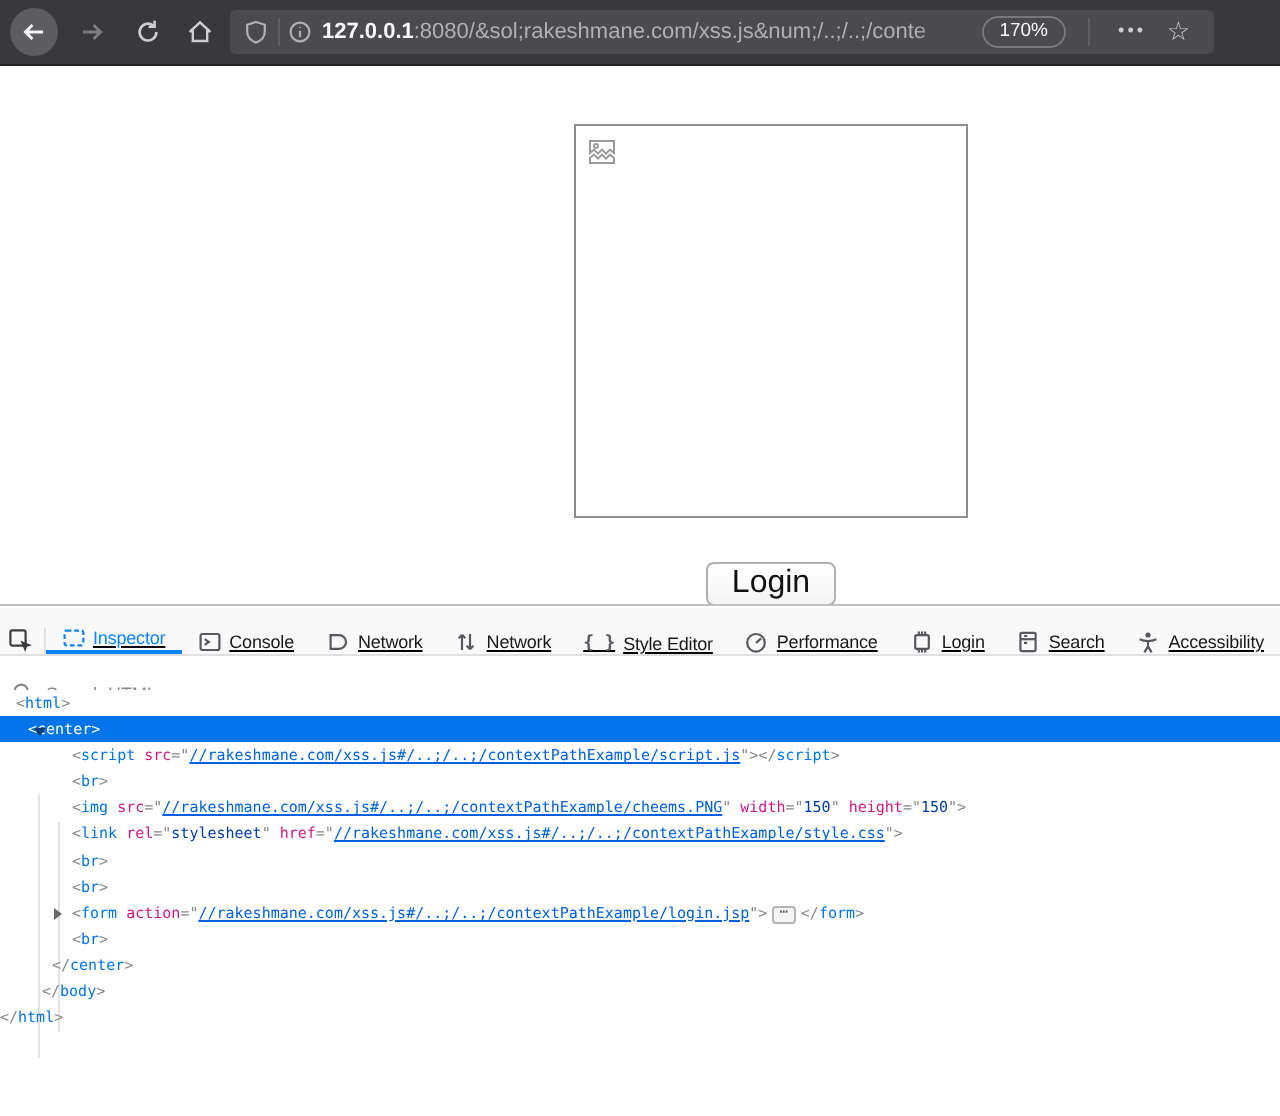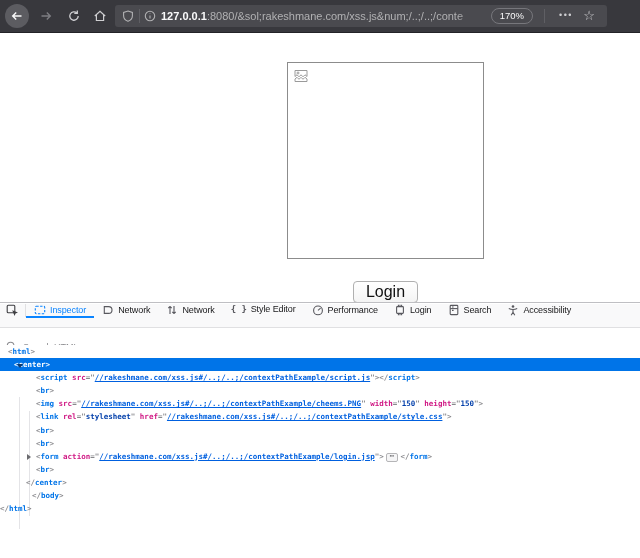--- a/index.html
+++ b/index.html
@@ -36,38 +36,38 @@
               border:1px solid #8c8c8c;}
   .broken-glyph{position:absolute;left:5px;top:5px;}
   .login-btn{position:absolute;left:353px;top:248px;width:63px;height:20px;
              border:1px solid #b0b0b0;border-radius:4px;background:linear-gradient(#ffffff,#f4f4f4);
              font-size:16px;color:#111;display:flex;align-items:center;justify-content:center;}
 
   
   .devtools{position:absolute;top:302px;left:0;width:640px;height:256px;background:#fff;
             border-top:1px solid #bfbfc3;}
   .dt-tabs{position:absolute;top:1px;left:0;width:640px;height:23px;background:#f9f9fa;
-           border-bottom:1px solid #e0e0e2;display:flex;align-items:flex-start;overflow:hidden;}
+           border-bottom:1px solid #e0e0e2;display:flex;align-items:flex-end;overflow:hidden;text-decoration:underline;}
   .picker{width:25px;display:flex;align-items:center;justify-content:center;
           border-right:1px solid #e0e0e2;color:#3e3e42;}
   .tab{display:flex;align-items:center;gap:4px;padding:0 8px;font-size:9px;letter-spacing:-0.1px;
        color:#18181a;white-space:nowrap;box-sizing:border-box;}
   .tab .ticon{display:flex;align-items:center;color:#58585e;}
   .tab .brace{font-family:"DejaVu Sans Mono",monospace;font-size:9px;font-weight:bold;color:#58585e;}
   .tab.active{color:#0a84ff;border-bottom:2px solid #0a84ff;}
   .tab.active .ticon{color:#0a84ff;}
   .dt-search{position:absolute;top:35px;left:0;width:640px;height:17px;background:#fff;
              border-bottom:2px solid #22c55e;display:flex;align-items:center;}
   .dt-search svg{margin:0 4px 0 6px;}
   .dt-search input{border:0;outline:0;background:transparent;font-size:9px;color:#333;
                    font-family:"Liberation Sans",sans-serif;width:300px;}
   .dt-search input::placeholder{color:#8a8a8e;}
 
   #markup-view{position:absolute;top:42px;left:0;width:640px;height:214px;background:#fff;
-               font-family:"DejaVu Sans Mono",monospace;font-size:7.5px;overflow:hidden;font-weight:bold;}
+               font-family:"DejaVu Sans Mono",monospace;font-size:7.5px;overflow:hidden;}
   .mrow{position:relative;height:13.1px;line-height:13.1px;white-space:nowrap;z-index:1;}
   .mrow.selected{background:#0074e8;}
   .mrow.selected .tk-p,.mrow.selected .tk-t,.mrow.selected .tk-a,
   .mrow.selected .tk-v,.mrow.selected .tk-l{color:#fff;}
   .tk-p{color:#88888c;} .tk-t{color:#0074e8;} .tk-a{color:#d01884;}
   .tk-v{color:#003eaa;} .tk-l{color:#0060df;text-decoration:underline;}
   .twisty{position:absolute;top:4.2px;width:0;height:0;}
   .twisty.closed{border-left:4.5px solid #6a6a6e;border-top:3.2px solid transparent;
                  border-bottom:3.2px solid transparent;margin-top:0.4px;}
   .twisty.open{border-top:4.5px solid #6a6a6e;border-left:3.2px solid transparent;
@@ -152,20 +152,29 @@
         <span class="ticon">
             <svg width="12" height="12" viewBox="0 0 12 12" fill="none" stroke="currentColor" stroke-width="1.1">
               <rect x="1.3" y="2.3" width="9.4" height="7.4" rx="1" stroke-dasharray="2.4 1.4"></rect>
             </svg>
           </span>
         <span>Inspector</span>
       </div>
       <div class="tab">
         <span class="ticon">
             <svg width="12" height="12" viewBox="0 0 12 12" fill="none" stroke="currentColor" stroke-width="1.1">
+              <rect x="1.3" y="2" width="9.4" height="8" rx="1"></rect>
+              <path d="M3.4 4.6 L5.4 6 L3.4 7.4"></path>
+            </svg>
+          </span>
+        <span>Console</span>
+      </div>
+      <div class="tab">
+        <span class="ticon">
+            <svg width="12" height="12" viewBox="0 0 12 12" fill="none" stroke="currentColor" stroke-width="1.1">
               <path d="M2.3 2.6 H6.6 A3.4 3.4 0 0 1 6.6 9.4 H2.3 Z"></path>
             </svg>
           </span>
         <span>Network</span>
       </div>
       <div class="tab">
         <span class="ticon">
             <svg width="12" height="12" viewBox="0 0 12 12" fill="none" stroke="currentColor" stroke-width="1.1">
               <path d="M4 10 V2.4 M4 2.4 L2.3 4.1 M4 2.4 L5.7 4.1"></path>
               <path d="M8 2 V9.6 M8 9.6 L6.3 7.9 M8 9.6 L9.7 7.9"></path>
@@ -231,18 +240,18 @@
         <div class="mrow selected" style="padding-left: 14px;"><span class="twisty open" style="left: 17px;"></span><span class="tk-p">&lt;</span><span class="tk-t">center</span><span class="tk-p">&gt;</span></div>
         <div class="mrow" style="padding-left: 36px;"><span class="tk-p">&lt;</span><span class="tk-t">script</span><span class="tk-a"> src</span><span class="tk-p">="</span><span class="tk-l">//rakeshmane.com/xss.js#/..;/..;/contextPathExample/script.js</span><span class="tk-p">"&gt;</span><span class="tk-p">&lt;/</span><span class="tk-t">script</span><span class="tk-p">&gt;</span></div>
         <div class="mrow" style="padding-left: 36px;"><span class="tk-p">&lt;</span><span class="tk-t">br</span><span class="tk-p">&gt;</span></div>
         <div class="mrow" style="padding-left: 36px;"><span class="tk-p">&lt;</span><span class="tk-t">img</span><span class="tk-a"> src</span><span class="tk-p">="</span><span class="tk-l">//rakeshmane.com/xss.js#/..;/..;/contextPathExample/cheems.PNG</span><span class="tk-p">"</span><span class="tk-a"> width</span><span class="tk-p">="</span><span class="tk-v">150</span><span class="tk-p">"</span><span class="tk-a"> height</span><span class="tk-p">="</span><span class="tk-v">150</span><span class="tk-p">"&gt;</span></div>
         <div class="mrow" style="padding-left: 36px;"><span class="tk-p">&lt;</span><span class="tk-t">link</span><span class="tk-a"> rel</span><span class="tk-p">="</span><span class="tk-v">stylesheet</span><span class="tk-p">"</span><span class="tk-a"> href</span><span class="tk-p">="</span><span class="tk-l">//rakeshmane.com/xss.js#/..;/..;/contextPathExample/style.css</span><span class="tk-p">"&gt;</span></div>
         <div class="mrow" style="padding-left: 36px;"><span class="tk-p">&lt;</span><span class="tk-t">br</span><span class="tk-p">&gt;</span></div>
         <div class="mrow" style="padding-left: 36px;"><span class="tk-p">&lt;</span><span class="tk-t">br</span><span class="tk-p">&gt;</span></div>
         <div class="mrow" style="padding-left: 36px;"><span class="twisty closed" style="left: 27px;"></span><span class="tk-p">&lt;</span><span class="tk-t">form</span><span class="tk-a"> action</span><span class="tk-p">="</span><span class="tk-l">//rakeshmane.com/xss.js#/..;/..;/contextPathExample/login.jsp</span><span class="tk-p">"&gt;</span><span class="badge">⋯</span><span class="tk-p">&lt;/</span><span class="tk-t">form</span><span class="tk-p">&gt;</span></div>
         <div class="mrow" style="padding-left: 36px;"><span class="tk-p">&lt;</span><span class="tk-t">br</span><span class="tk-p">&gt;</span></div>
         <div class="mrow" style="padding-left: 26px;"><span class="tk-p">&lt;/</span><span class="tk-t">center</span><span class="tk-p">&gt;</span></div>
-        <div class="mrow" style="padding-left: 32px;"><span class="tk-p">&lt;/</span><span class="tk-t">body</span><span class="tk-p">&gt;</span></div>
+        <div class="mrow" style="padding-left: 21px;"><span class="tk-p">&lt;/</span><span class="tk-t">body</span><span class="tk-p">&gt;</span></div>
         <div class="mrow" style="padding-left: 0;"><span class="tk-p">&lt;/</span><span class="tk-t">html</span><span class="tk-p">&gt;</span></div>
       </div>
   </div>
 
 </div>
 
 </body></html>

